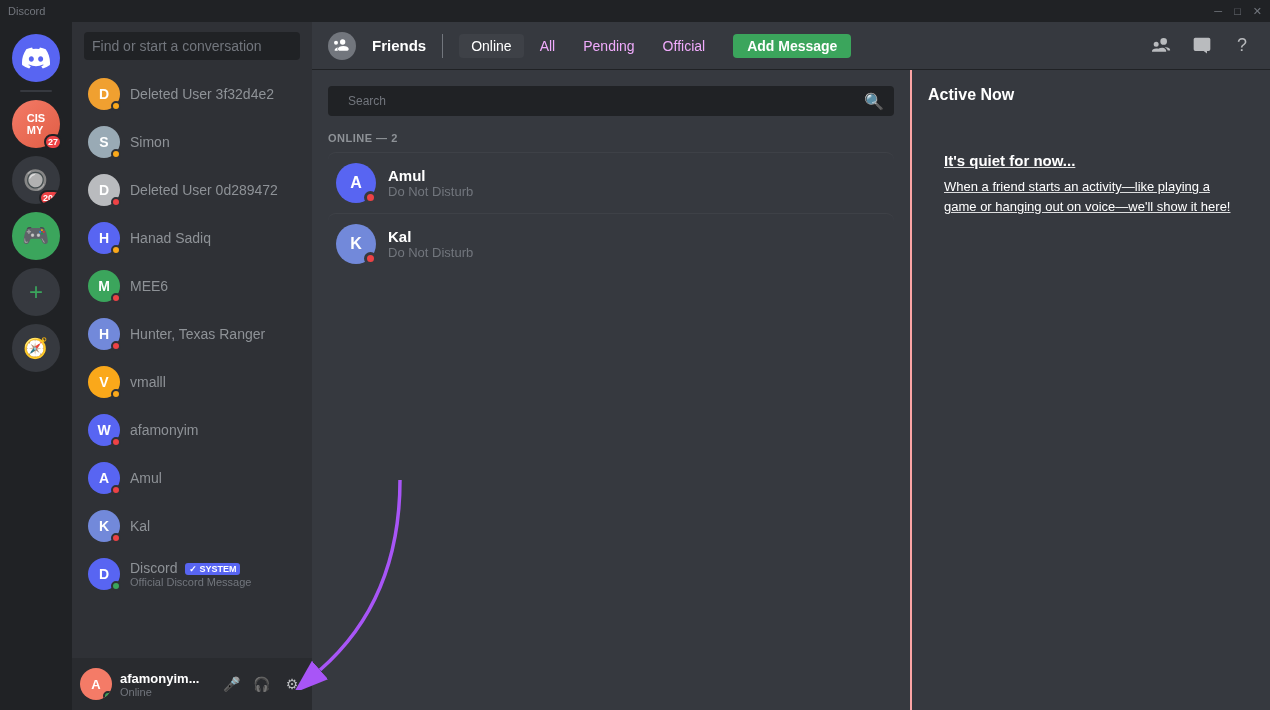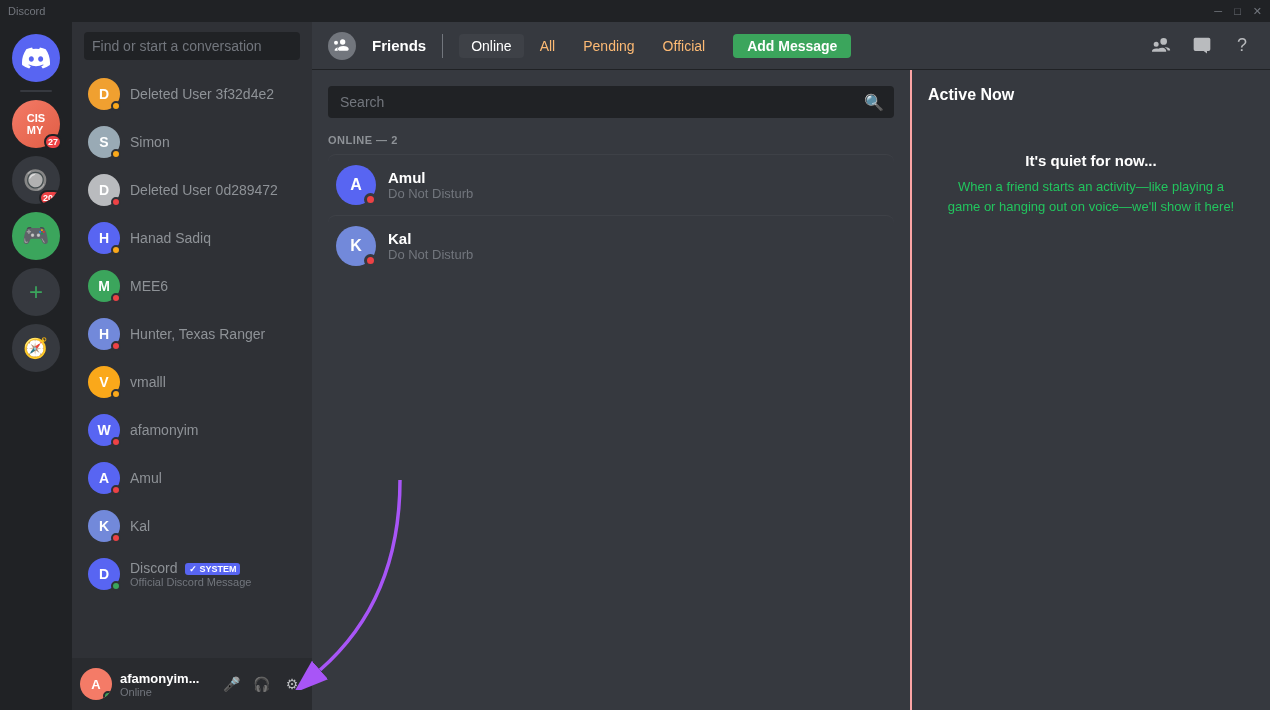--- a/index.html
+++ b/index.html
@@ -274,21 +274,21 @@
       background: #72767d;
     }
     .header-tabs {
       display: flex;
       gap: 4px;
     }
     .header-tab {
       padding: 4px 12px;
       border-radius: 4px;
       font-size: 14px;
-      color: #fdba74;
+      color: #f0abfc;
       cursor: pointer;
     }
     .header-tab.active { background: #3e4147; color: #fff; }
     .add-friend-btn {
       background: #3ba55c;
       color: white;
       border: none;
       padding: 4px 14px;
       border-radius: 4px;
       font-size: 14px;
@@ -325,23 +325,23 @@
     }
     .friends-search {
       margin-bottom: 16px;
       position: relative;
     }
     .friends-search-input {
       width: 100%;
       background: #202225;
       border: none;
       border-radius: 4px;
-      padding: 8px 36px 8px 12px;
+      padding: 8px 36px 8px 20px;
       color: #d946ef;
-      font-size: 14px;
+      font-size: 12px;
       outline: none;
     }
     .friends-search-input::placeholder { color: #72767d; }
     .search-icon-btn {
       position: absolute;
       right: 10px;
       top: 50%;
       transform: translateY(-50%);
       color: #72767d;
       font-size: 16px;
@@ -403,32 +403,32 @@
       padding: 16px;
       flex-shrink: 0;
     }
     .active-now-title {
       font-size: 16px;
       font-weight: 700;
       color: #fff;
       margin-bottom: 16px;
     }
     .active-now-empty {
-      text-align: center;
       padding: 32px 16px;
+      text-decoration: underline;
     }
     .active-now-empty-title {
       font-size: 15px;
       font-weight: 700;
       color: #fff;
       margin-bottom: 8px;
     }
     .active-now-empty-desc {
       font-size: 13px;
-      color: #22c55e;
+      color: #ffffff;
       line-height: 1.5;
     }
 
     
     .system-badge {
       background: #5865f2;
       color: white;
       font-size: 9px;
       font-weight: 700;
       padding: 1px 4px;

